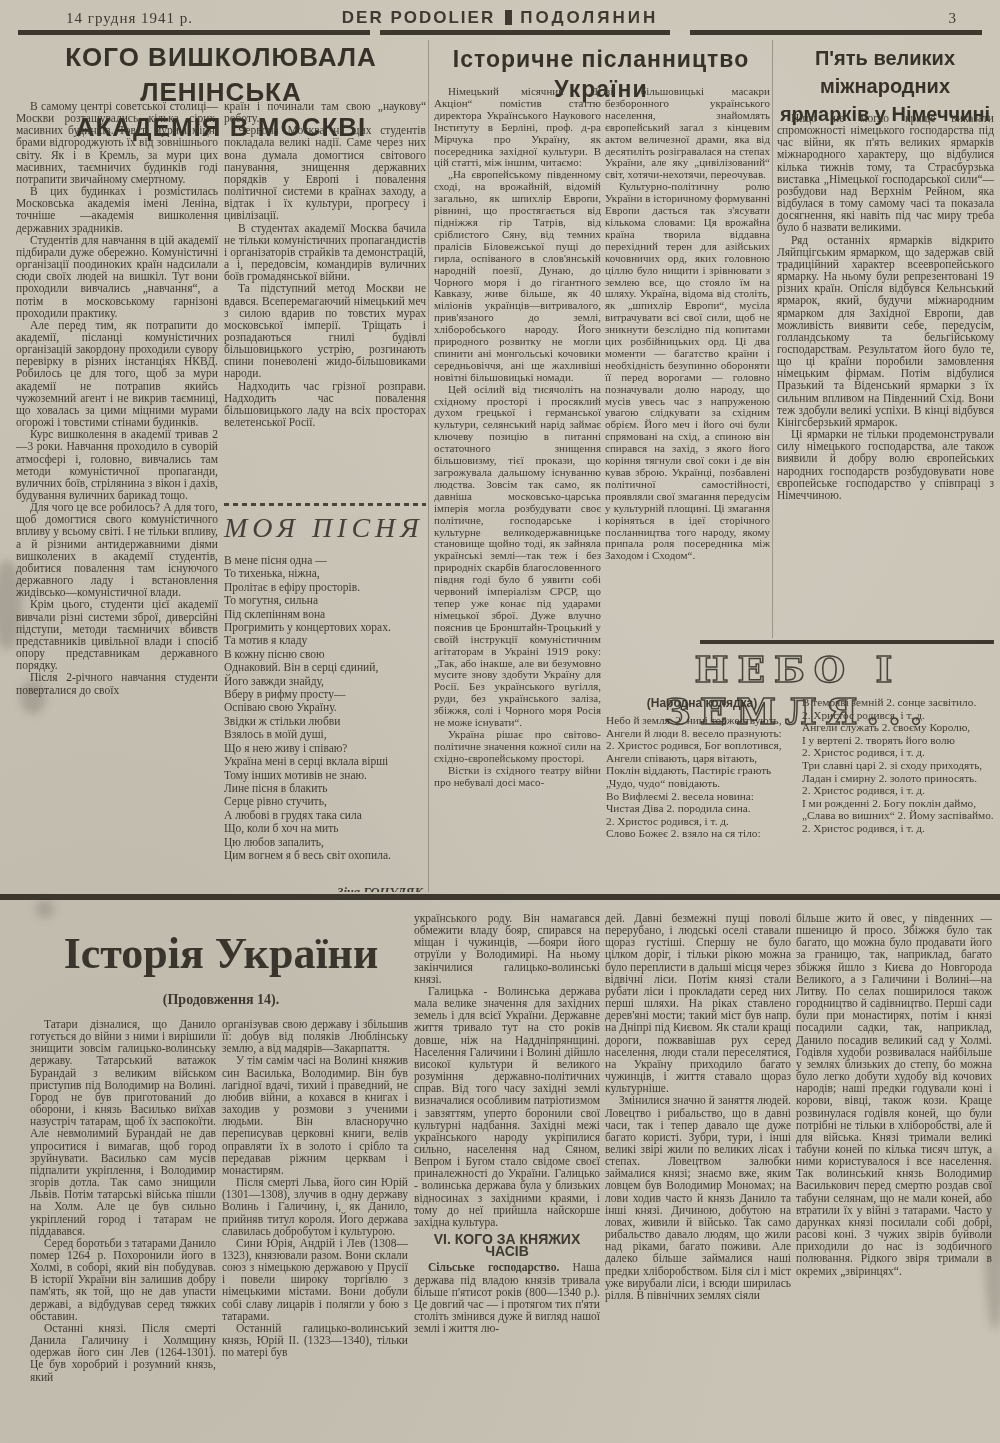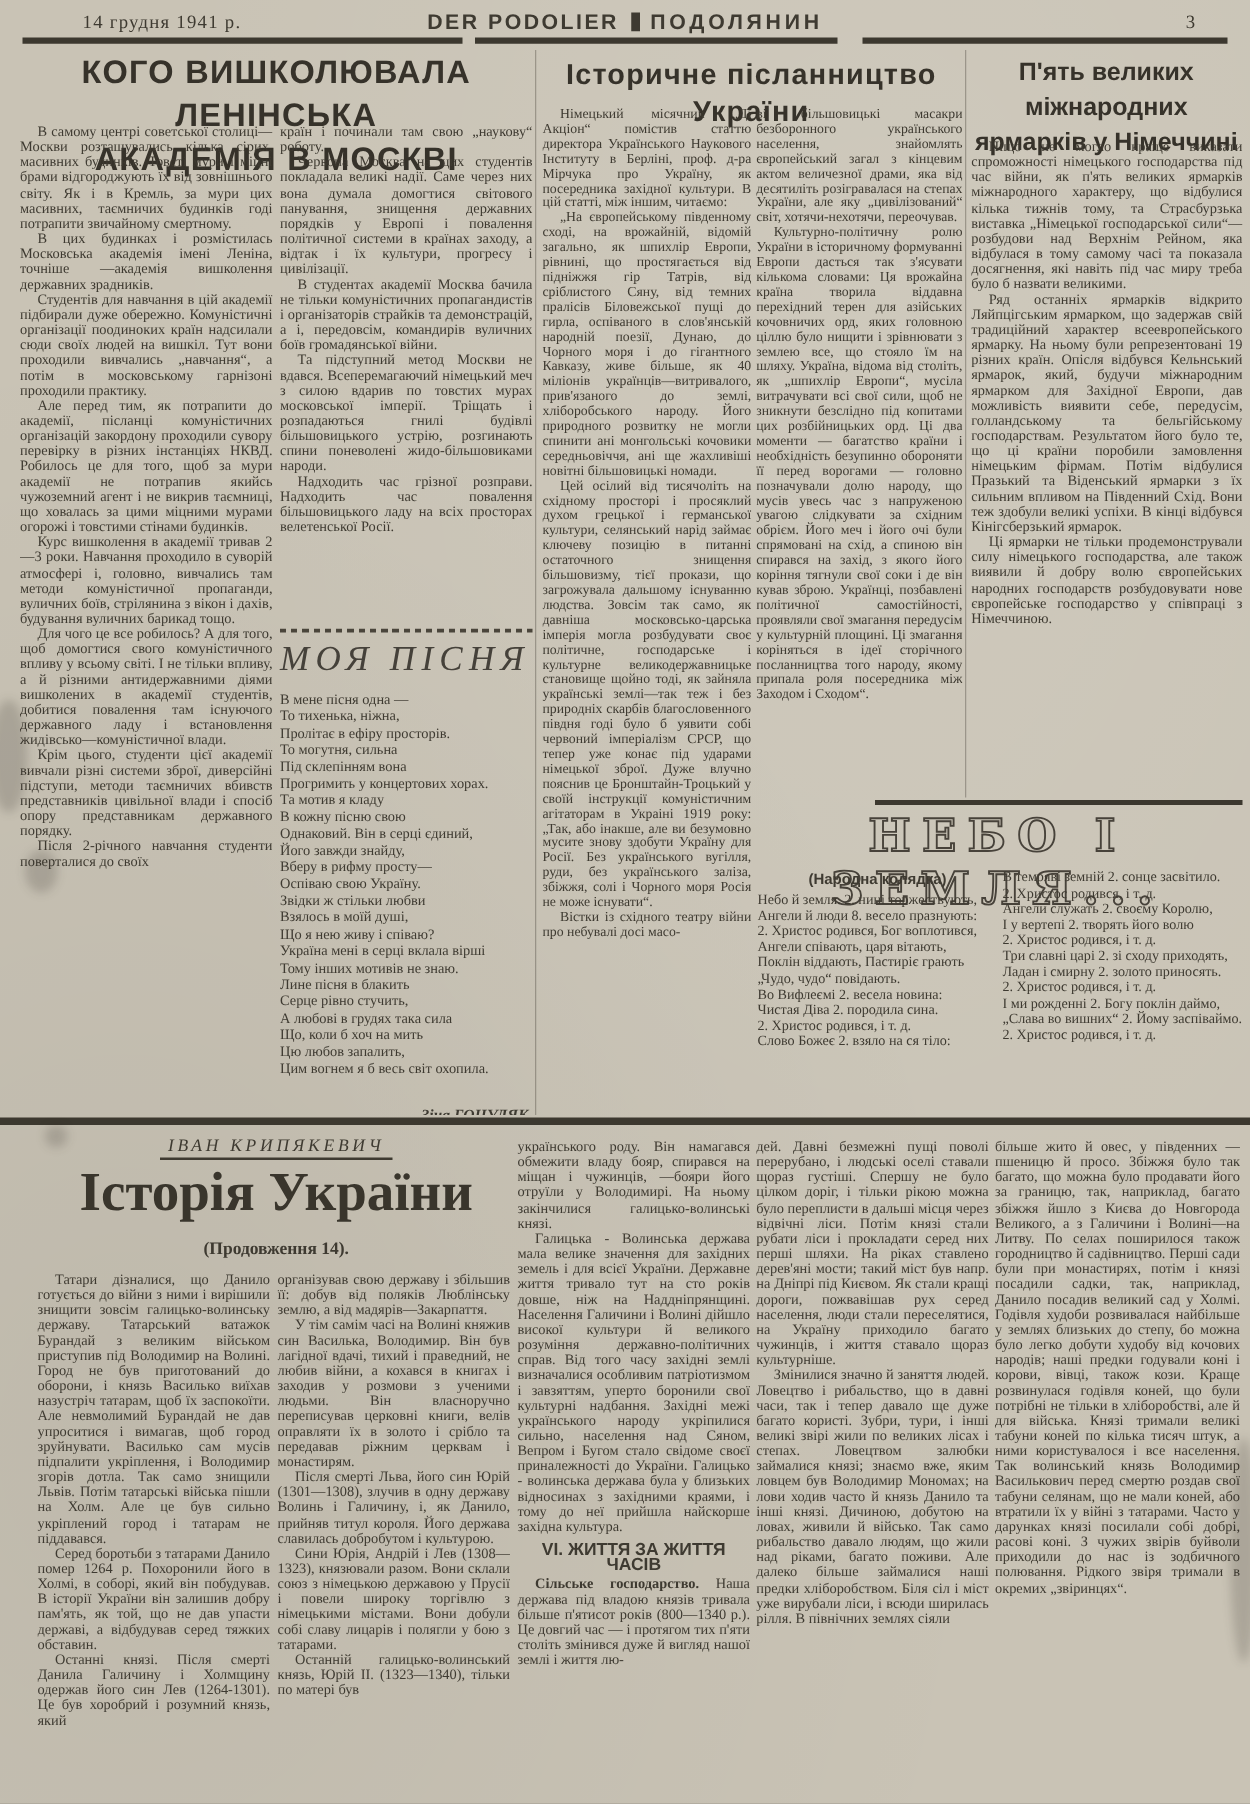--- a/index.html
+++ b/index.html
@@ -122,20 +122,21 @@
         <p>Цим вогнем я б весь світ охопила.</p>
       </div>
     <div class="poem-author">Зіна ГОЦУЛЯК.</div>
   </div>
 
   <div class="abs headline mission-title" style="left:432px;top:44px;width:338px;">Історичне післанництво України</div>
   <div class="abs body-col smallcol" style="left:434px;top:86px;width:167px;height:804px;">
       <p>Німецький місячник „Ді Акціон“ помістив статтю директора Українського Наукового Інституту в Берліні, проф. д-ра Мірчука про Україну, як посередника західної культури. В цій статті, між іншим, читаємо:</p>
       <p>„На європейському південному сході, на врожайній, відомій загально, як шпихлір Европи, рівнині, що простягається від підніжжя гір Татрів, від сріблистого Сяну, від темних пралісів Біловежської пущі до гирла, оспіваного в слов'янській народній поезії, Дунаю, до Чорного моря і до гігантного Кавказу, живе більше, як 40 міліонів українців—витривалого, прив'язаного до землі, хліборобського народу. Його природного розвитку не могли спинити ані монгольські кочовики середньовіччя, ані ще жахливіші новітні більшовицькі номади.</p>
       <p>Цей осілий від тисячоліть на східному просторі і просяклий духом грецької і германської культури, селянський нарід займає ключеву позицію в питанні остаточного знищення більшовизму, тієї прокази, що загрожувала дальшому існуванню людства. Зовсім так само, як давніша московсько-царська імперія могла розбудувати своє політичне, господарське і культурне великодержавницьке становище щойно тоді, як зайняла українські землі—так теж і без природніх скарбів благословенного півдня годі було б уявити собі червоний імперіалізм СРСР, що тепер уже конає під ударами німецької зброї. Дуже влучно пояснив це Бронштайн-Троцький у своїй інструкції комуністичним агітаторам в Украіні 1919 року: „Так, або інакше, але ви безумовно мусите знову здобути Україну для Росії. Без українського вугілля, руди, без українського заліза, збіжжя, солі і Чорного моря Росія не може існувати“.</p>
+      <p>Україна рішає про світово-політичне значення кожної сили на східно-європейському просторі.</p>
       <p>Вістки із східного театру війни про небувалі досі масо-</p>
     </div>
   <div class="abs body-col smallcol cont" style="left:605px;top:86px;width:165px;height:552px;">
       <p>ві більшовицькі масакри безборонного українського населення, знайомлять європейський загал з кінцевим актом величезної драми, яка від десятиліть розігравалася на степах України, але яку „цивілізований“ світ, хотячи-нехотячи, переочував.</p>
       <p>Культурно-політичну ролю України в історичному формуванні Европи дасться так з'ясувати кількома словами: Ця врожайна країна творила віддавна перехідний терен для азійських кочовничих орд, яких головною ціллю було нищити і зрівнювати з землею все, що стояло їм на шляху. Україна, відома від століть, як „шпихлір Европи“, мусіла витрачувати всі свої сили, щоб не зникнути безслідно під копитами цих розбійницьких орд. Ці два моменти — багатство країни і необхідність безупинно обороняти її перед ворогами — головно позначували долю народу, що мусів увесь час з напруженою увагою слідкувати за східним обрієм. Його меч і його очі були спрямовані на схід, а спиною він спирався на захід, з якого його коріння тягнули свої соки і де він кував зброю. Українці, позбавлені політичної самостійності, проявляли свої змагання передусім у культурній площині. Ці змагання коріняться в ідеї сторічного посланництва того народу, якому припала роля посередника між Заходом і Сходом“.</p>
     </div>
 
   <div class="abs headline fairs-title" style="left:776px;top:44px;width:218px;">
     <div>П'ять великих міжнародних</div>
     <div>ярмарків у Німеччині</div>
@@ -170,42 +171,41 @@
       <p>Три славні царі 2. зі сходу приходять,</p>
       <p>Ладан і смирну 2. золото приносять.</p>
       <p>2. Христос родився, і т. д.</p>
       <p>І ми рожденні 2. Богу поклін даймо,</p>
       <p>„Слава во вишних“ 2. Йому заспіваймо.</p>
       <p>2. Христос родився, і т. д.</p>
     </div>
 
   <div class="abs hrule" style="left:0;top:894px;width:1000px;height:6px;"></div>
 
-  <div class="abs hist-author" style="left:30px;top:910px;width:382px;"><span>ІВАН КРИПЯКЕВИЧ</span></div>
   <div class="abs hist-title" style="left:30px;top:928px;width:382px;">Історія України</div>
   <div class="abs hist-sub" style="left:30px;top:992px;width:382px;">(Продовження 14).</div>
 
   <div class="abs body-col" style="left:30px;top:1018px;width:186px;height:420px;">
       <p>Татари дізналися, що Данило готується до війни з ними і вирішили знищити зовсім галицько-волинську державу. Татарський ватажок Бурандай з великим військом приступив під Володимир на Волині. Город не був приготований до оборони, і князь Василько виїхав назустріч татарам, щоб їх заспокоїти. Але невмолимий Бурандай не дав упроситися і вимагав, щоб город зруйнувати. Василько сам мусів підпалити укріплення, і Володимир згорів дотла. Так само знищили Львів. Потім татарські війська пішли на Холм. Але це був сильно укріплений город і татарам не піддавався.</p>
       <p>Серед боротьби з татарами Данило помер 1264 р. Похоронили його в Холмі, в соборі, який він побудував. В історії України він залишив добру пам'ять, як той, що не дав упасти державі, а відбудував серед тяжких обставин.</p>
       <p>Останні князі. Після смерті Данила Галичину і Холмщину одержав його син Лев (1264-1301). Це був хоробрий і розумний князь, який</p>
     </div>
   <div class="abs body-col cont" style="left:222px;top:1018px;width:186px;height:420px;">
       <p>організував свою державу і збільшив її: добув від поляків Люблінську землю, а від мадярів—Закарпаття.</p>
       <p>У тім самім часі на Волині княжив син Василька, Володимир. Він був лагідної вдачі, тихий і праведний, не любив війни, а кохався в книгах і заходив у розмови з ученими людьми. Він власноручно переписував церковні книги, велів оправляти їх в золото і срібло та передавав ріжним церквам і монастирям.</p>
       <p>Після смерті Льва, його син Юрій (1301—1308), злучив в одну державу Волинь і Галичину, і, як Данило, прийняв титул короля. Його держава славилась добробутом і культурою.</p>
       <p>Сини Юрія, Андрій і Лев (1308—1323), князювали разом. Вони склали союз з німецькою державою у Прусії і повели широку торгівлю з німецькими містами. Вони добули собі славу лицарів і полягли у бою з татарами.</p>
       <p>Останній галицько-волинський князь, Юрій II. (1323—1340), тільки по матері був</p>
     </div>
   <div class="abs body-col cont" style="left:414px;top:912px;width:186px;height:526px;">
     <div>
         <p>українського роду. Він намагався обмежити владу бояр, спирався на міщан і чужинців, —бояри його отруїли у Володимирі. На ньому закінчилися галицько-волинські князі.</p>
         <p>Галицька - Волинська держава мала велике значення для західних земель і для всієї України. Державне життя тривало тут на сто років довше, ніж на Наддніпрянщині. Населення Галичини і Волині дійшло високої культури й великого розуміння державно-політичних справ. Від того часу західні землі визначалися особливим патріотизмом і завзяттям, уперто боронили свої культурні надбання. Західні межі українського народу укріпилися сильно, населення над Сяном, Вепром і Бугом стало свідоме своєї приналежності до України. Галицько - волинська держава була у близьких відносинах з західними краями, і тому до неї прийшла найскорше західна культура.</p>
       </div>
-    <div class="subhead">VI. ЖИТТЯ ЗА ЖИТТЯ ЧАСІВ</div>
+    <div class="subhead">VI. КОГО ЗА КНЯЖИХ ЧАСІВ</div>
     <p class="lead"><b>Сільське господарство.</b><span> Наша держава під владою князів тривала більше п'ятисот років (800—1340 р.). Це довгий час — і протягом тих п'яти століть змінився дуже й вигляд нашої землі і життя лю-</span></p>
   </div>
   <div class="abs body-col cont" style="left:605px;top:912px;width:186px;height:526px;">
       <p>дей. Давні безмежні пущі поволі перерубано, і людські оселі ставали щораз густіші. Спершу не було цілком доріг, і тільки рікою можна було переплисти в дальші місця через відвічні ліси. Потім князі стали рубати ліси і прокладати серед них перші шляхи. На ріках ставлено дерев'яні мости; такий міст був напр. на Дніпрі під Києвом. Як стали кращі дороги, пожвавішав рух серед населення, люди стали переселятися, на Україну приходило багато чужинців, і життя ставало щораз культурніше.</p>
       <p>Змінилися значно й заняття людей. Ловецтво і рибальство, що в давні часи, так і тепер давало ще дуже багато користі. Зубри, тури, і інші великі звірі жили по великих лісах і степах. Ловецтвом залюбки займалися князі; знаємо вже, яким ловцем був Володимир Мономах; на лови ходив часто й князь Данило та інші князі. Дичиною, добутою на ловах, живили й військо. Так само рибальство давало людям, що жили над ріками, багато поживи. Але далеко більше займалися наші предки хліборобством. Біля сіл і міст уже вирубали ліси, і всюди ширилась рілля. В північних землях сіяли</p>
     </div>
   <div class="abs body-col cont" style="left:796px;top:912px;width:196px;height:526px;">
       <p>більше жито й овес, у південних — пшеницю й просо. Збіжжя було так багато, що можна було продавати його за границю, так, наприклад, багато збіжжя йшло з Києва до Новгорода Великого, а з Галичини і Волині—на Литву. По селах поширилося також городництво й садівництво. Перші сади були при монастирях, потім і князі посадили садки, так, наприклад, Данило посадив великий сад у Холмі. Годівля худоби розвивалася найбільше у землях близьких до степу, бо можна було легко добути худобу від кочових народів; наші предки годували коні і корови, вівці, також кози. Краще розвинулася годівля коней, що були потрібні не тільки в хліборобстві, але й для війська. Князі тримали великі табуни коней по кілька тисяч штук, а ними користувалося і все населення. Так волинський князь Володимир Василькович перед смертю роздав свої табуни селянам, що не мали коней, або втратили їх у війні з татарами. Часто у дарунках князі посилали собі добрі, расові коні. З чужих звірів буйволи приходили до нас із зодбичного полювання. Рідкого звіря тримали в окремих „звіринцях“.</p>
     </div>
 

